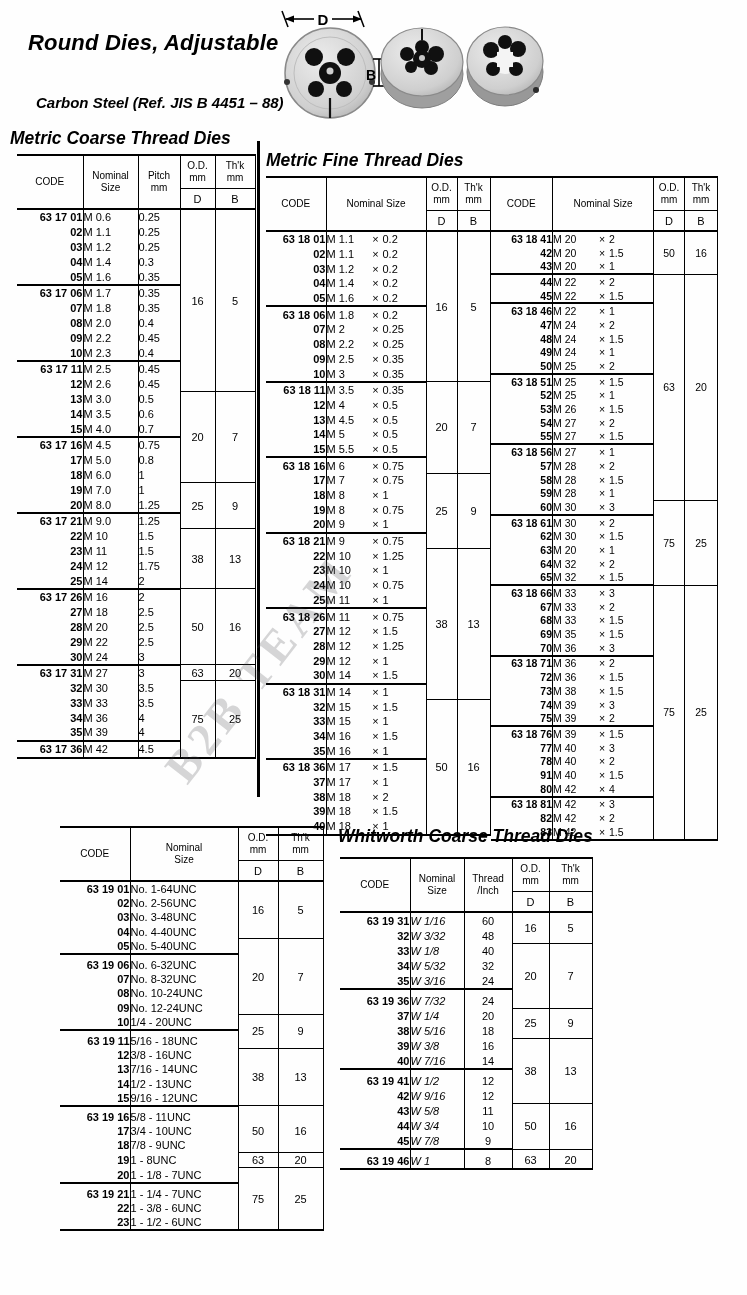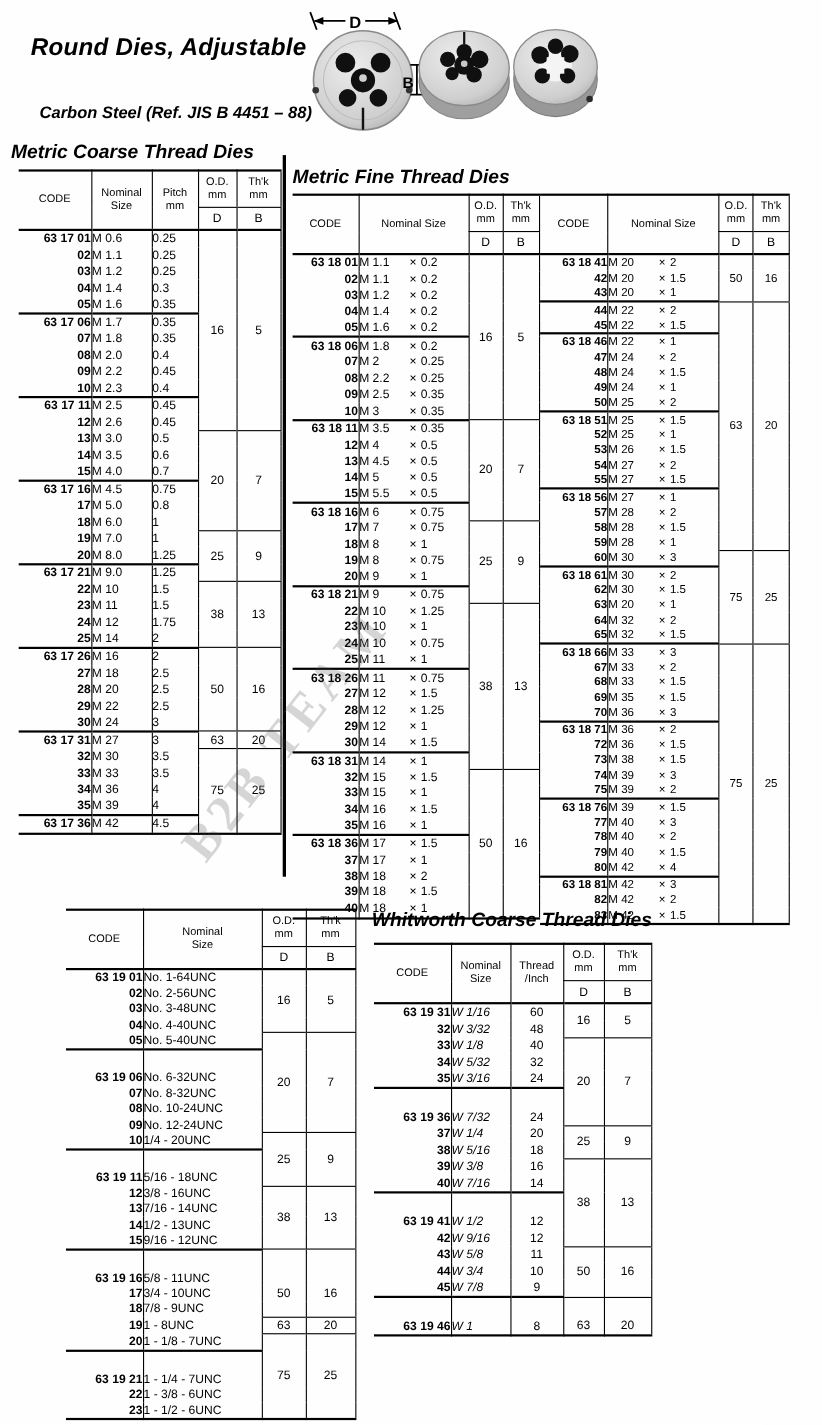--- a/index.html
+++ b/index.html
@@ -37,21 +37,21 @@
   .tbl tbody td{vertical-align:middle;font-size:11px;line-height:12px;}
   .code{font-weight:bold;text-align:right;padding-right:5px;}
   .size{text-align:left;padding-left:8px;}
   .pitch{text-align:left;padding-left:5px;}
   .odv{text-align:center;}
   .unom{text-align:left;}
   .wnom{text-align:left;padding-left:5px;font-style:italic;}
   .tpi{text-align:center;}
   tr.cg .dc,tr.fl .dc{border-top:2px solid #000;}
   td.og{border-top:1px solid #000;}
-  .gapped tr.cg td{padding-top:18px;}
+  .gapped tr.cg td{padding-top:3px;}
   .ms{display:inline-block;width:42px;}
   .mx{display:inline-block;width:14px;text-align:center;}
   .mp{display:inline-block;}
   .t-mc tbody td{height:14.8px;}
   .t-mfl tbody td{height:14.7px;}
   .t-mfr tbody td{height:13.7px;font-size:10.5px;}
   .t-uc tbody td{height:14.2px;}
   .t-ww tbody td{height:15px;}
   .t-mc{margin-left:7px;}
   .t-uc{margin-left:20px;}
@@ -740,21 +740,21 @@
               </tr>
               <tr>
                 <td class="code dc">77</td>
                 <td class="size dc bl"><span class="ms">M 40</span><span class="mx">×</span><span class="mp">3</span></td>
               </tr>
               <tr>
                 <td class="code dc">78</td>
                 <td class="size dc bl"><span class="ms">M 40</span><span class="mx">×</span><span class="mp">2</span></td>
               </tr>
               <tr>
-                <td class="code dc">79</td>
+                <td class="code dc">91</td>
                 <td class="size dc bl"><span class="ms">M 40</span><span class="mx">×</span><span class="mp">1.5</span></td>
               </tr>
               <tr>
                 <td class="code dc">80</td>
                 <td class="size dc bl"><span class="ms">M 42</span><span class="mx">×</span><span class="mp">4</span></td>
               </tr>
               <tr class="cg">
                 <td class="code dc">63 18 81</td>
                 <td class="size dc bl"><span class="ms">M 42</span><span class="mx">×</span><span class="mp">3</span></td>
               </tr>

